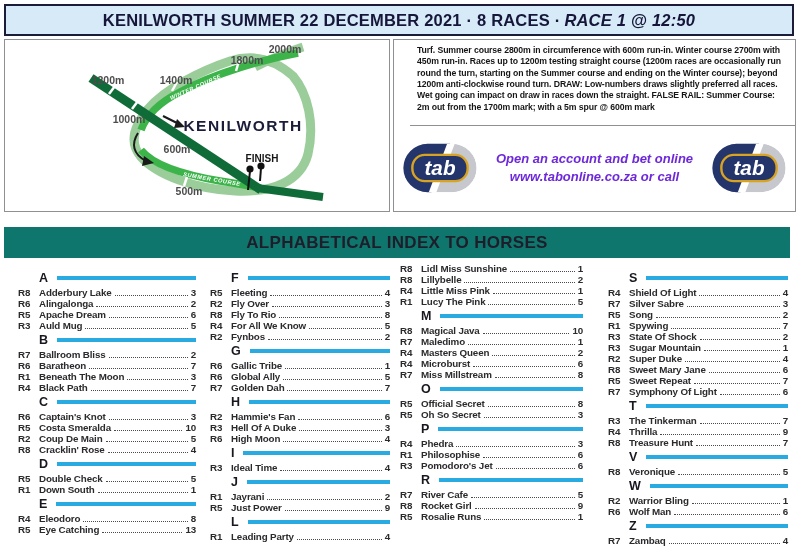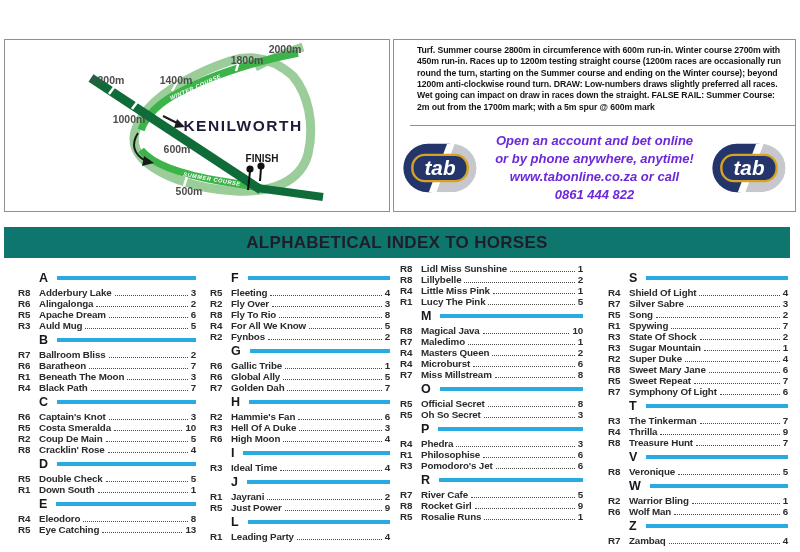--- a/index.html
+++ b/index.html
@@ -46,20 +46,24 @@
   .ix-entry .dots{flex:1;border-bottom:1.4px dotted #4a4a4a;margin:0 3px 2px 3px;}
   .ix-entry .pg{flex:none;text-align:right;}
 
   svg text{font-family:"Liberation Sans",sans-serif;}
 </style>
 </head>
 <body>
 
 <div class="page">
 
+  <div class="banner">
+    <span>KENILWORTH SUMMER 22 DECEMBER 2021 · 8 RACES · </span>
+    <span class="it">RACE 1 @ 12:50</span>
+  </div>
 
   <div class="map-box">
     <svg width="383" height="170" viewBox="0 0 383 170">
 
       <path d="M 288 36 C 270 20 250 13 225 21 C 195 31 160 49 143 69 C 128 87 124 103 136 117 C 152 135 190 149 230 151 C 268 153 296 141 303 114 C 310 84 303 54 288 36 Z" fill="none" stroke="#9bcd9b" stroke-width="9"></path>
       <path d="M 250 27 C 266 19 282 12 298 7" fill="none" stroke="#9bcd9b" stroke-width="9"></path>
 
       <path d="M 293 13 C 260 19 210 33 175 52 C 155 62 142 74 136 90" fill="none" stroke="#3cb44a" stroke-width="7.5"></path>
 
       <path d="M 136 110 C 148 125 180 135 215 141 C 235 144 248 146 258 149" fill="none" stroke="#3cb44a" stroke-width="7.5"></path>
@@ -115,23 +119,21 @@
           <rect x="2" y="2" width="106" height="70" rx="35" fill="#c6c8ce"></rect>
           <polygon points="0,0 70,0 42,74 0,74" fill="#23356b"></polygon>
           <polygon points="66,0 77,0 49,74 38,74" fill="#ffffff"></polygon>
         </g>
         <rect x="15" y="18" width="80" height="38" rx="18" fill="#23356b" stroke="#d8a321" stroke-width="3.5"></rect>
         <text x="55" y="47" text-anchor="middle" font-size="30" font-weight="bold" font-style="italic" fill="#ffffff">tab</text>
       </svg>
 
       <div class="promo-text">
         <div>Open an account and bet online</div>
-        <div>or by phone anywhere, anytime!</div>
         <div>www.tabonline.co.za or call</div>
-        <div>0861 444 822</div>
       </div>
 
       <svg width="76" height="52" viewBox="0 0 110 74">
         <defs>
           <clipPath id="pillR">
               <rect x="2" y="2" width="106" height="70" rx="35"></rect>
             </clipPath>
         </defs>
         <g clip-path="url(#pillR)">
           <rect x="2" y="2" width="106" height="70" rx="35" fill="#c6c8ce"></rect>

